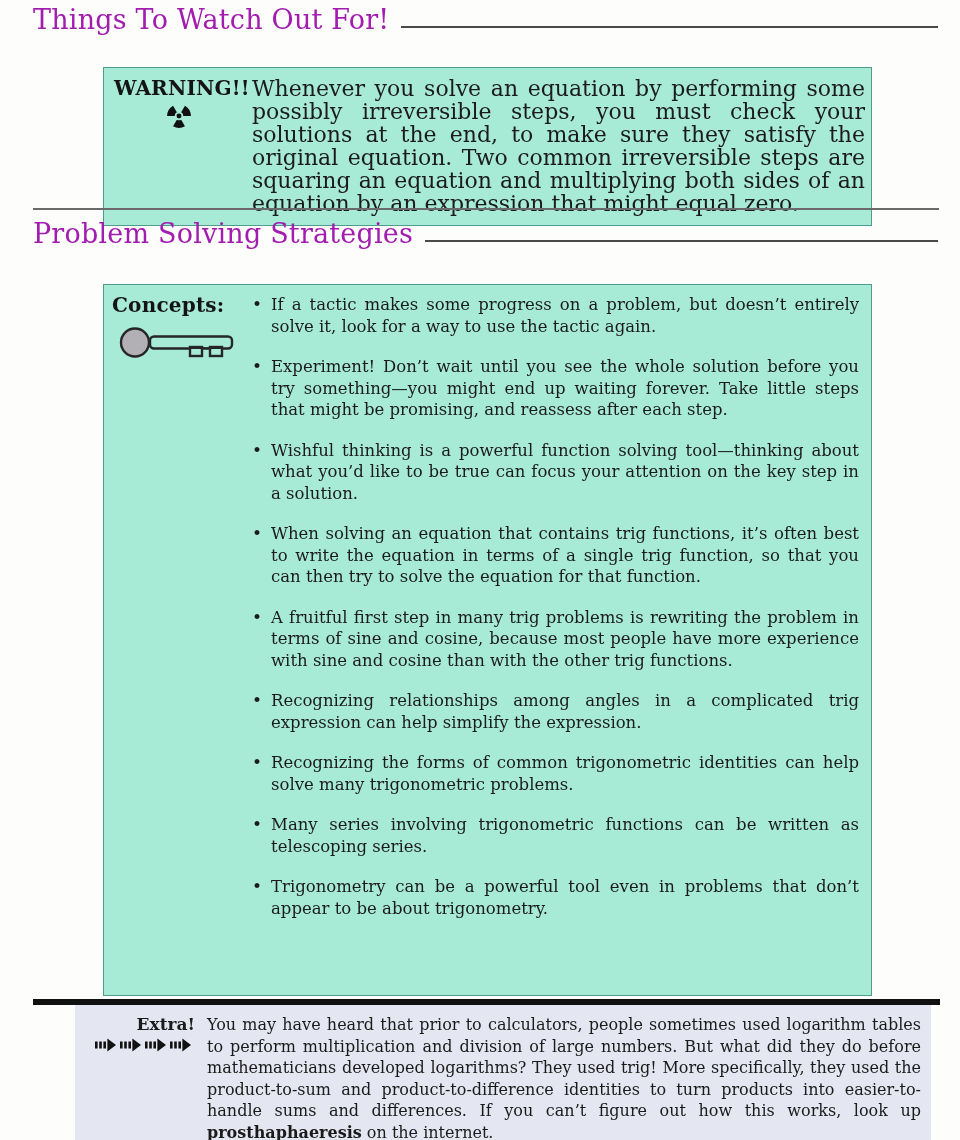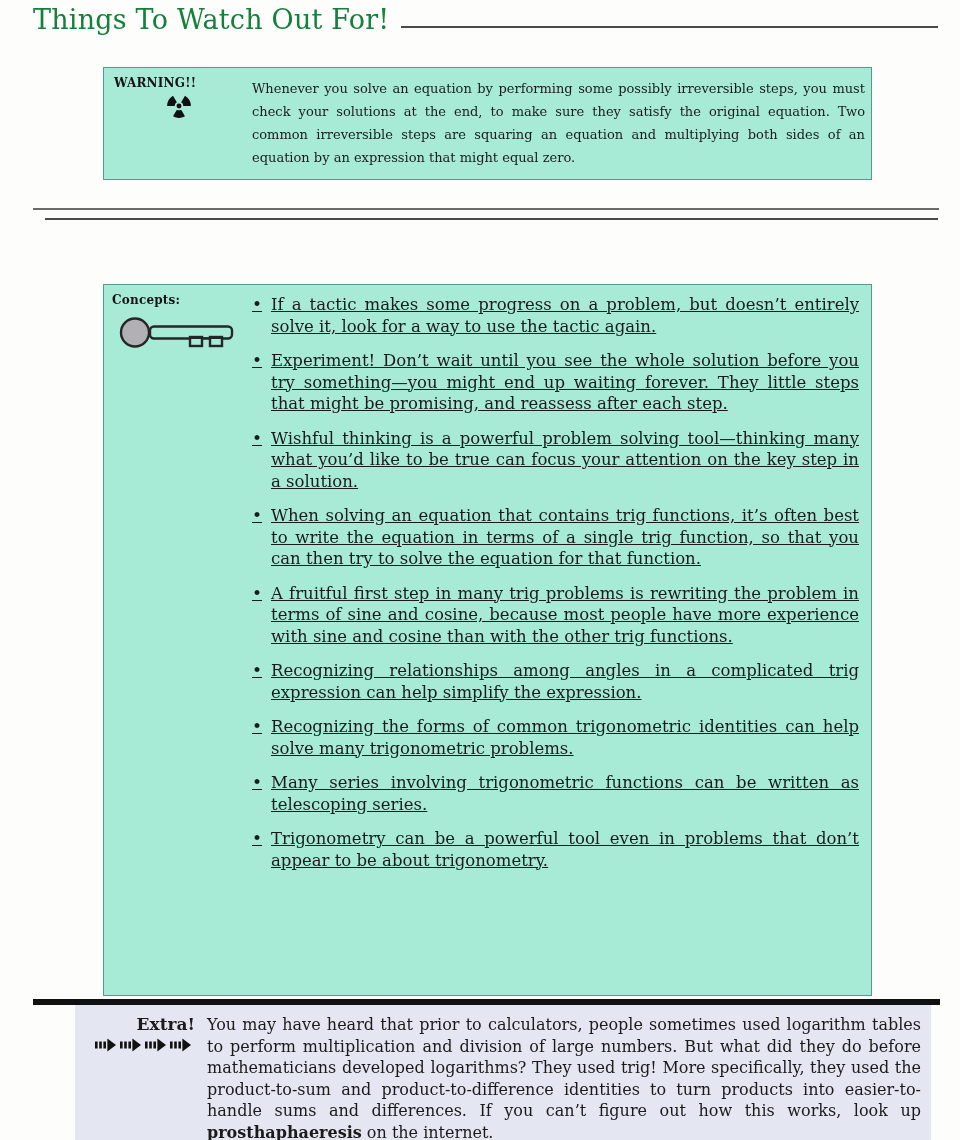--- a/index.html
+++ b/index.html
@@ -10,21 +10,21 @@
     font-family:"DejaVu Serif","Liberation Serif",serif;
     color:#1b1b1b;
     overflow:hidden;
   }
   
   .section-head{
     position:absolute;left:33px;right:20px;
     display:flex;align-items:flex-end;
   }
   .section-head .title{
-    font-size:27px;font-weight:400;color:#15803d;
+    font-size:27px;font-weight:400;color:#a21caf;
     white-space:nowrap;letter-spacing:0.2px;
   }
   .section-head .rule{
     flex:1;height:0;border-bottom:2.5px solid #4a4a4a;
     margin:0 2px 7px 12px;
   }
   .divider{
     position:absolute;left:33px;width:906px;height:0;
     border-top:2px solid #6a6a6a;
   }
@@ -32,35 +32,35 @@
   .teal-box{
     position:absolute;left:103px;width:769px;
     background:#a7ebd7;border:1px solid #4f9c8f;
     display:flex;box-sizing:border-box;
   }
   .label-col{
     width:148px;flex:none;box-sizing:border-box;
     padding:8px 6px 0 8px;
   }
   .box-label{
-    font-weight:700;font-size:12px;color:#141414;
+    font-weight:700;font-size:20px;color:#141414;
     letter-spacing:0.2px;
   }
   .warning .box-label{padding-left:2px;}
   .icon-wrap{display:block;margin:3px auto 0 auto;text-align:center;}
   .body-col{
     flex:1;box-sizing:border-box;
     padding:9px 6px 10px 0;
-    font-size:13px;line-height:23px;text-align:justify;
+    font-size:22px;line-height:23px;text-align:justify;
   }
   .bullets-col{
     flex:1;box-sizing:border-box;
     padding:9px 12px 10px 0;
-    display:flex;flex-direction:column;gap:13px;
-    font-size:16.5px;line-height:21.5px;text-decoration:underline;
+    display:flex;flex-direction:column;gap:19px;
+    font-size:16.5px;line-height:21.5px;
   }
   .bullet-item{display:flex;}
   .bullet-dot{flex:none;width:19px;}
   .bullet-dot::before{content:"\2022";font-size:17px;}
   .bullet-text{flex:1;text-align:justify;}
   
   .black-bar{
     position:absolute;left:33px;width:907px;height:6px;
     background:#111111;
   }
@@ -106,20 +106,21 @@
           </g>
         </svg>
       </span>
     </div>
     <div class="body-col">Whenever you solve an equation by performing some possibly irreversible steps, you must check your solutions at the end, to make sure they satisfy the original equation. Two common irreversible steps are squaring an equation and multiplying both sides of an equation by an expression that might equal zero.</div>
   </div>
 
   <div class="divider" style="top:208px;"></div>
 
   <div class="section-head" style="top:218px;">
+    <span class="title">Problem Solving Strategies</span>
     <span class="rule"></span>
   </div>
 
   <div class="teal-box" style="top:284px;height:712px;overflow:hidden;">
     <div class="label-col">
       <div class="box-label">Concepts:</div>
       <span class="icon-wrap" style="margin-top:5px;">
         <svg width="122" height="42" viewBox="0 0 122 42" aria-hidden="true">
           <g stroke="#262626" stroke-width="2.4" fill="#b3b0b5">
             <rect x="32" y="14.5" width="82" height="12" rx="4" fill="#a7ebd7"></rect>
@@ -134,26 +135,26 @@
     <div class="bullets-col">
 
         <div class="bullet-item">
           <span class="bullet-dot"></span>
           <span class="bullet-text">If a tactic makes some progress on a problem, but doesn’t entirely solve it, look for a way to use the tactic again.</span>
         </div>
 
 
         <div class="bullet-item">
           <span class="bullet-dot"></span>
-          <span class="bullet-text">Experiment!  Don’t wait until you see the whole solution before you try something—you might end up waiting forever. They little steps that might be promising, and reassess after each step.</span>
-        </div>
-
-        <div class="bullet-item">
-          <span class="bullet-dot"></span>
-          <span class="bullet-text">Wishful thinking is a powerful problem solving tool—thinking many what you’d like to be true can focus your attention on the key step in a solution.</span>
+          <span class="bullet-text">Experiment!  Don’t wait until you see the whole solution before you try something—you might end up waiting forever. Take little steps that might be promising, and reassess after each step.</span>
+        </div>
+
+        <div class="bullet-item">
+          <span class="bullet-dot"></span>
+          <span class="bullet-text">Wishful thinking is a powerful function solving tool—thinking about what you’d like to be true can focus your attention on the key step in a solution.</span>
         </div>
 
         <div class="bullet-item">
           <span class="bullet-dot"></span>
           <span class="bullet-text">When solving an equation that contains trig functions, it’s often best to write the equation in terms of a single trig function, so that you can then try to solve the equation for that function.</span>
         </div>
 
         <div class="bullet-item">
           <span class="bullet-dot"></span>
           <span class="bullet-text">A fruitful first step in many trig problems is rewriting the problem in terms of sine and cosine, because most people have more experience with sine and cosine than with the other trig functions.</span>

